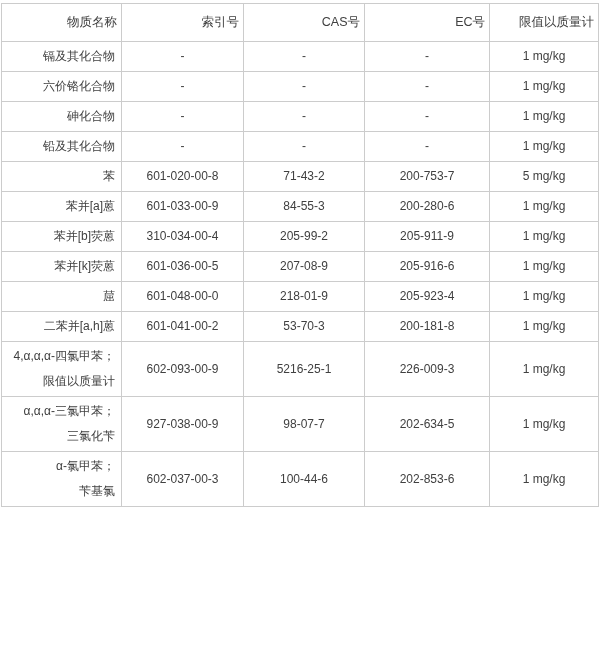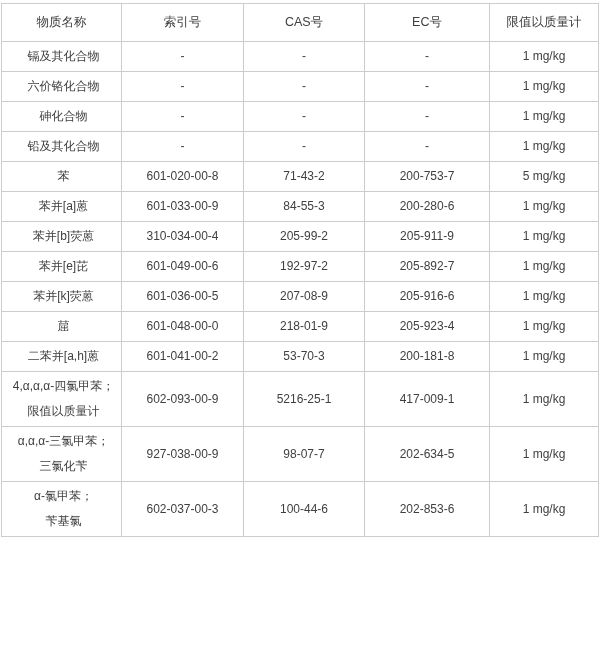--- a/index.html
+++ b/index.html
@@ -26,29 +26,29 @@
   }
   th,td{
     border:1px solid var(--border-color);
     font-weight:normal;
     color:var(--text-color);
     vertical-align:middle;
     box-sizing:border-box;
   }
   th{
     padding:10px 4px;
-    text-align:center;
+    text-align:right;
     font-size:12.5px;
   }
   td{
     padding:2px 6px;
     line-height:25px;
   }
   td.name-col{
-    text-align:center;
+    text-align:right;
     padding-left:10px;
     white-space:pre-line;
   }
   td.num-col{
     text-align:center;
   }
   col.c1{width:120px}
   col.c2{width:122px}
   col.c3{width:121px}
   col.c4{width:125px}
@@ -118,27 +118,20 @@
         <td class="num-col">1 mg/kg</td>
       </tr>
       <tr>
         <td class="name-col">苯并[b]荧蒽</td>
         <td class="num-col">310-034-00-4</td>
         <td class="num-col">205-99-2</td>
         <td class="num-col">205-911-9</td>
         <td class="num-col">1 mg/kg</td>
       </tr>
       <tr>
-        <td class="name-col">苯并[e]芘</td>
-        <td class="num-col">601-049-00-6</td>
-        <td class="num-col">192-97-2</td>
-        <td class="num-col">205-892-7</td>
-        <td class="num-col">1 mg/kg</td>
-      </tr>
-      <tr>
         <td class="name-col">苯并[k]荧蒽</td>
         <td class="num-col">601-036-00-5</td>
         <td class="num-col">207-08-9</td>
         <td class="num-col">205-916-6</td>
         <td class="num-col">1 mg/kg</td>
       </tr>
       <tr>
         <td class="name-col">䓛</td>
         <td class="num-col">601-048-00-0</td>
         <td class="num-col">218-01-9</td>
@@ -150,21 +143,21 @@
         <td class="num-col">601-041-00-2</td>
         <td class="num-col">53-70-3</td>
         <td class="num-col">200-181-8</td>
         <td class="num-col">1 mg/kg</td>
       </tr>
       <tr>
         <td class="name-col">4,α,α,α-四氯甲苯；
 限值以质量计</td>
         <td class="num-col">602-093-00-9</td>
         <td class="num-col">5216-25-1</td>
-        <td class="num-col">417-009-1</td>
+        <td class="num-col">226-009-3</td>
         <td class="num-col">1 mg/kg</td>
       </tr>
       <tr>
         <td class="name-col">α,α,α-三氯甲苯；
 三氯化苄</td>
         <td class="num-col">927-038-00-9</td>
         <td class="num-col">98-07-7</td>
         <td class="num-col">202-634-5</td>
         <td class="num-col">1 mg/kg</td>
       </tr>

